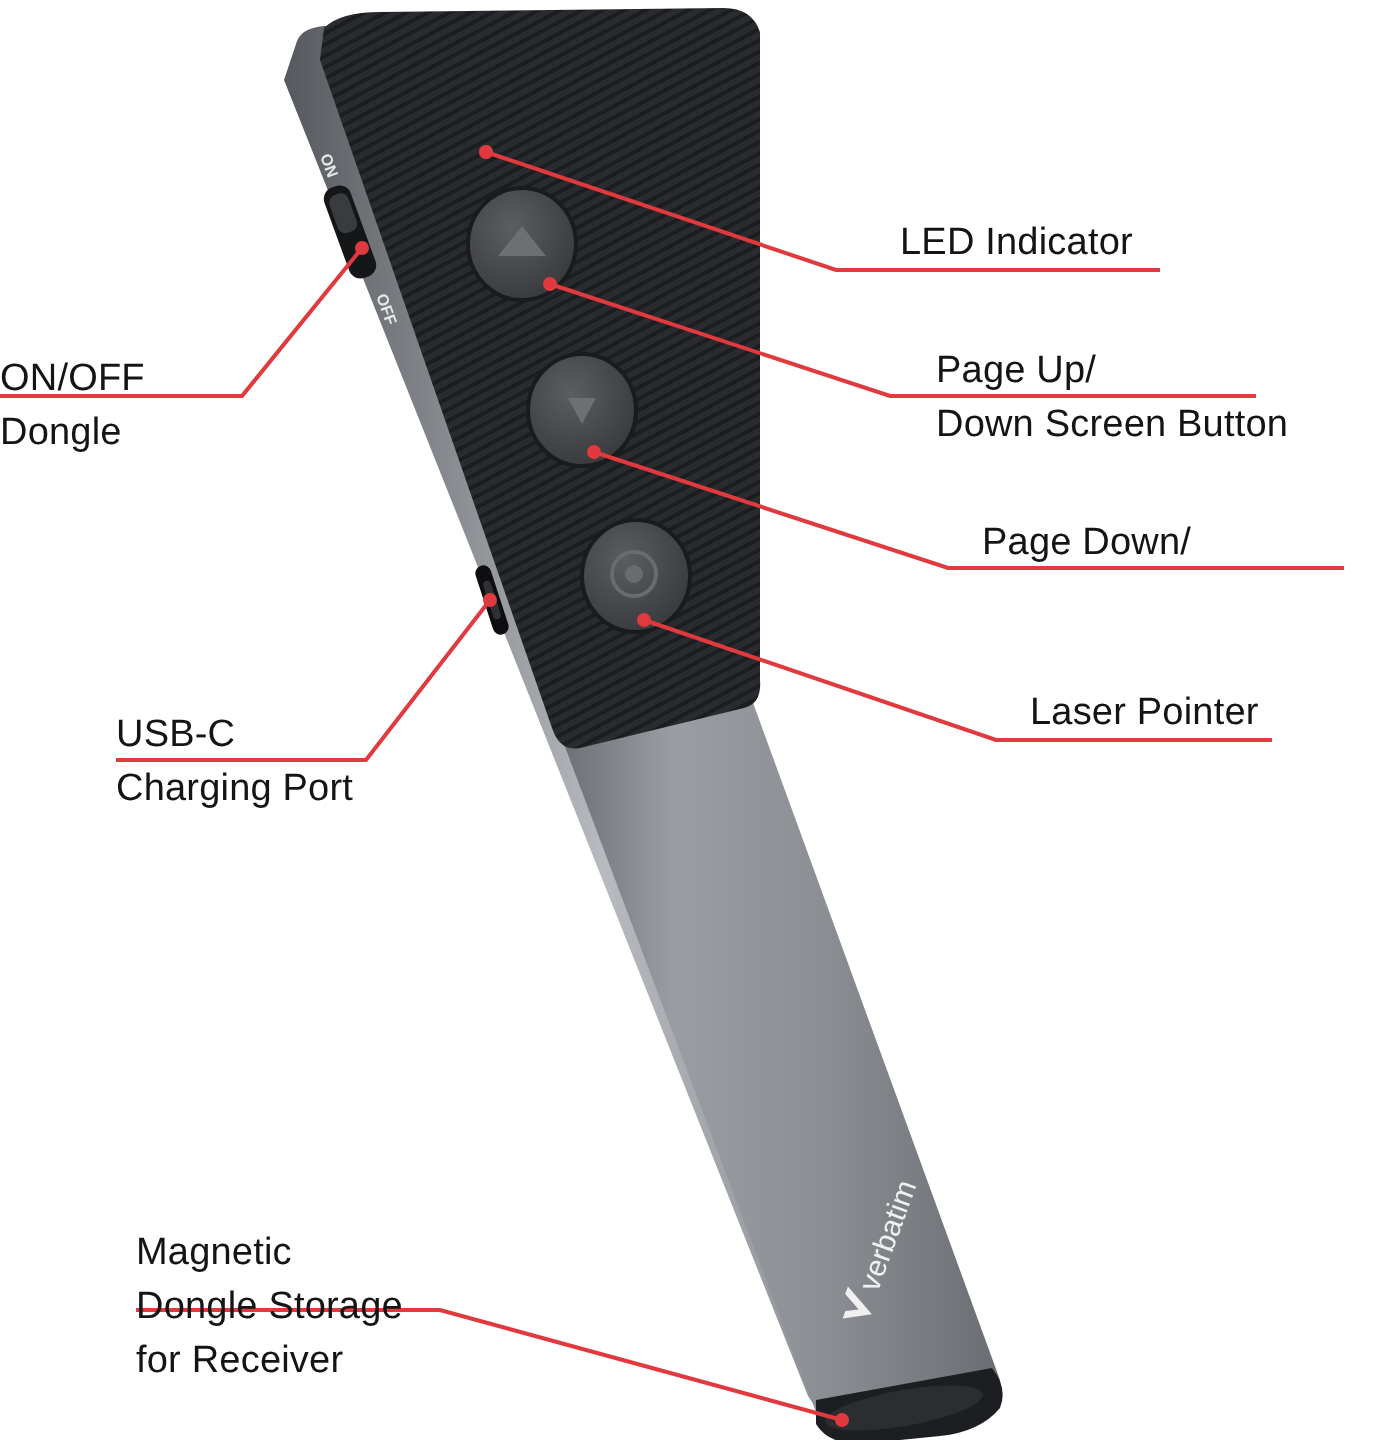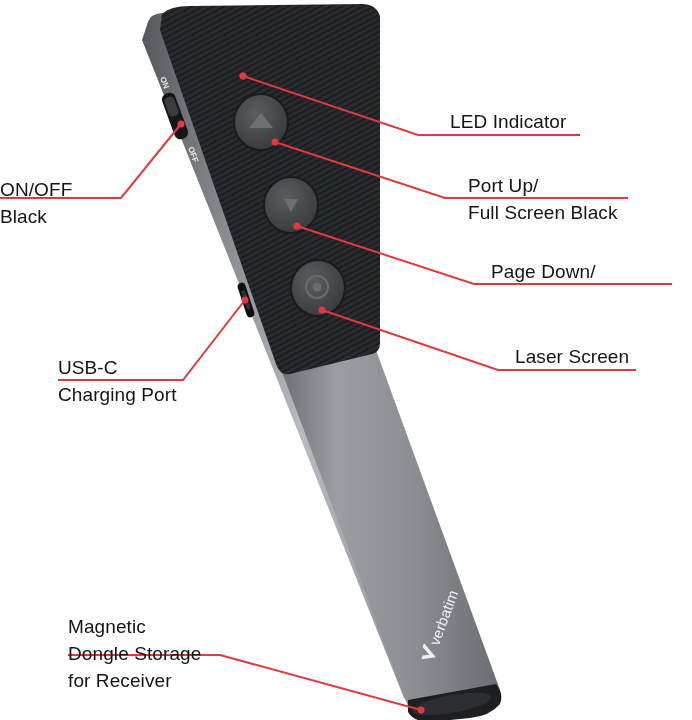--- a/index.html
+++ b/index.html
@@ -104,35 +104,35 @@
       <circle cx="245" cy="300" r="3.5"></circle>
       <circle cx="421" cy="710" r="3.5"></circle>
     </g>
   </svg>
 
   <div class="label" style="left:450px; top:108px;text-align:center;">
     <div>LED Indicator</div>
   </div>
 
   <div class="label" style="left:468px; top:172px;">
-    <div>Port Up/</div>
-    <div>Full Screen Black</div>
+    <div>Page Up/</div>
+    <div>Down Screen Button</div>
   </div>
 
   <div class="label" style="left:491px; top:258px;">
     <div>Page Down/</div>
   </div>
 
   <div class="label" style="left:515px; top:343px;">
-    <div>Laser Screen</div>
+    <div>Laser Pointer</div>
   </div>
 
   <div class="label" style="left:0px; top:176px;">
     <div>ON/OFF</div>
-    <div>Black</div>
+    <div>Dongle</div>
   </div>
 
   <div class="label" style="left:58px; top:354px;">
     <div>USB-C</div>
     <div>Charging Port</div>
   </div>
 
   <div class="label" style="left:68px; top:575px;margin-top:38px;">
     <div>Magnetic</div>
     <div>Dongle Storage</div>

